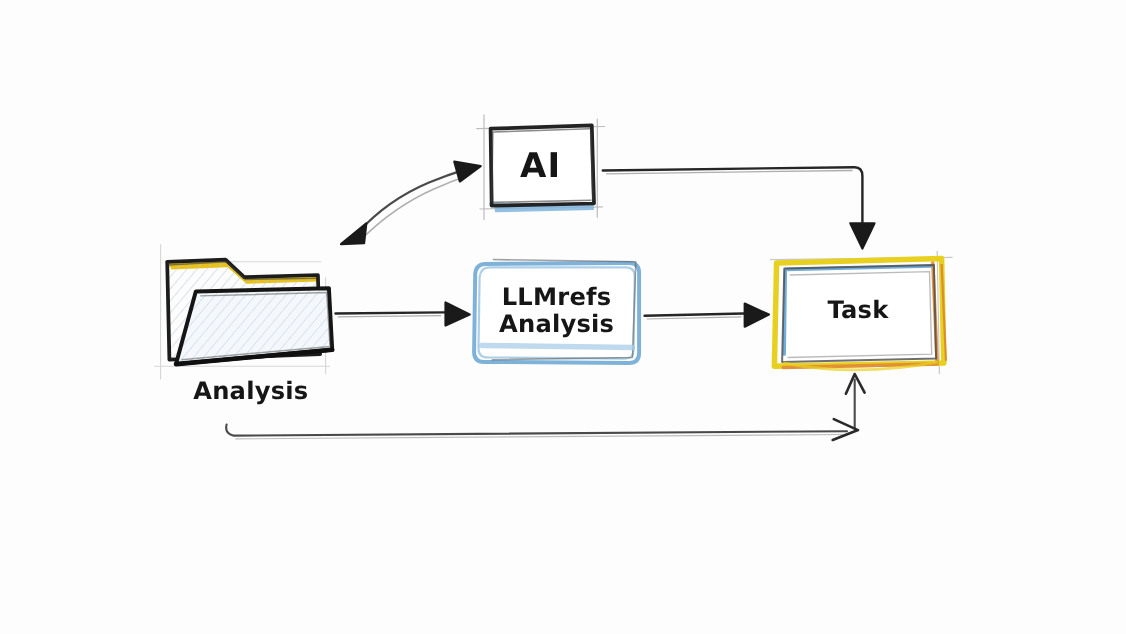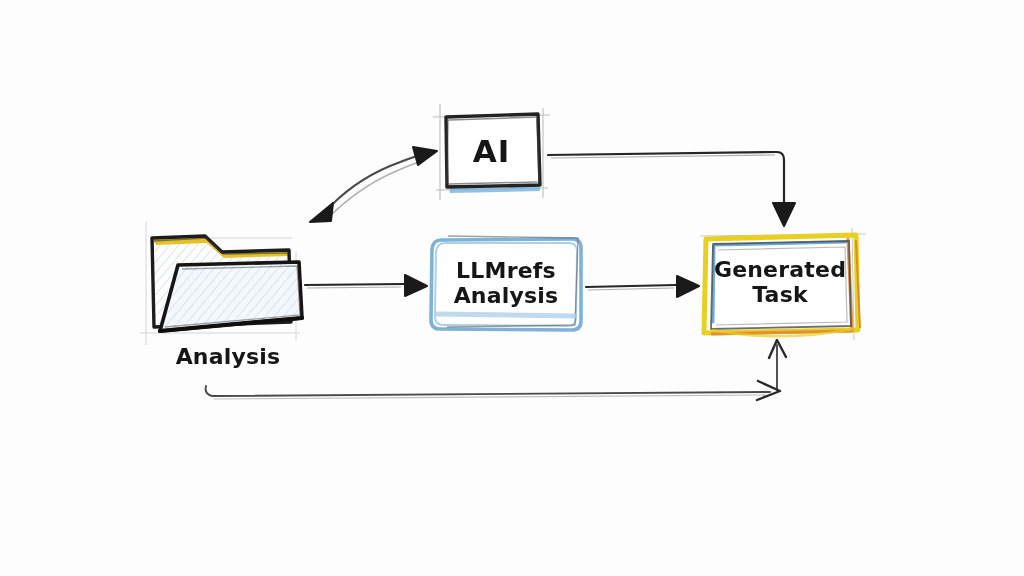--- a/index.html
+++ b/index.html
@@ -180,21 +180,20 @@
   <div class="node-label lbl-llm">
     <span class="lbl-line">LLMrefs</span>
     <span class="lbl-line">Analysis</span>
   </div>
 
   <div class="node-label lbl-ai">
     <span class="lbl-line">AI</span>
   </div>
 
   <div class="node-label lbl-gen">
-    <span class="lbl-line">Generated</span>
     <span class="lbl-line">Task</span>
   </div>
 
   <div class="node-label lbl-project">
     <span class="lbl-line">Analysis</span>
   </div>
 
 </div>
 
 </body></html>

